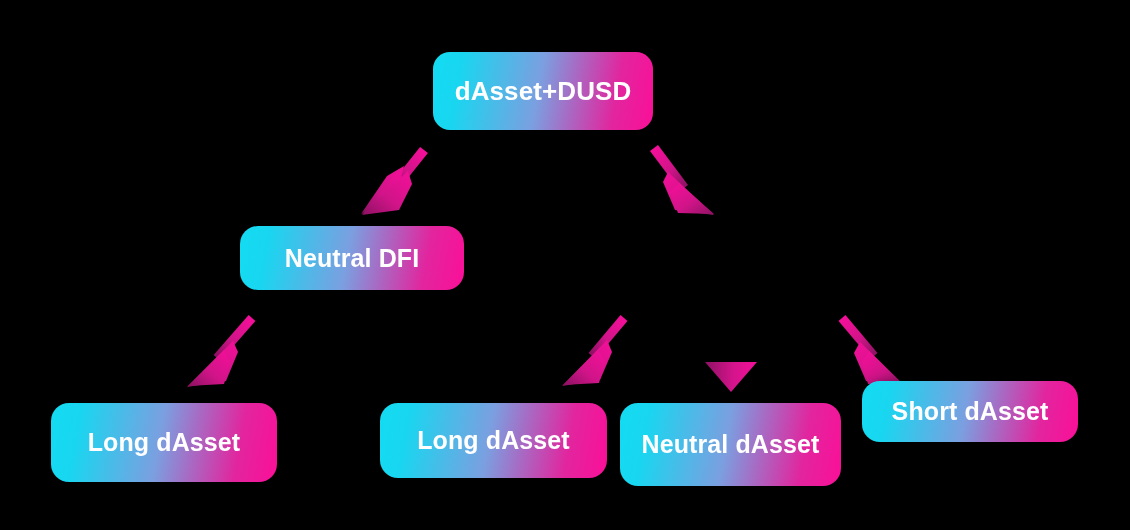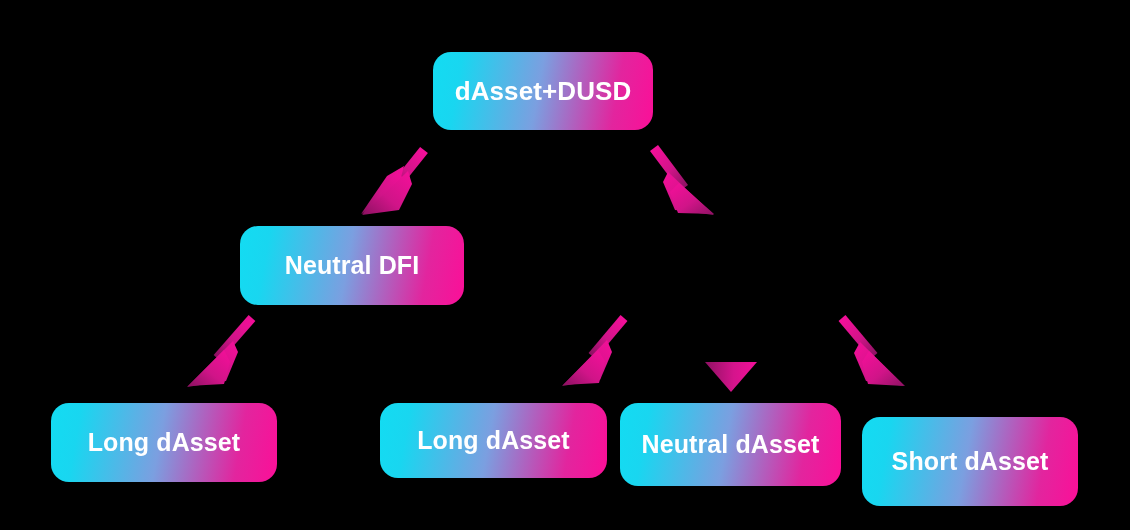--- a/index.html
+++ b/index.html
@@ -99,38 +99,38 @@
       <polygon points="705,362 757,362 731,392" fill="url(#gradDownStraight)"></polygon>
     </g>
 
     <g>
       <line x1="842" y1="318" x2="874" y2="356" stroke="url(#gradDownRight)" stroke-width="9" stroke-linecap="butt"></line>
       <polygon points="860,342 905,386 866,381 854,353" fill="url(#gradDownRight)"></polygon>
       <polygon points="869,351 904,386 868,384 862,362" fill="url(#gradDownRight)"></polygon>
     </g>
   </svg>
 
-  <div class="node node-root" style="left:433px; top:52px; width:220px; height:78px;">
+  <div class="node node-root" style="left:433px; top:52px; width:220px; height:78px;border-radius:17px;">
     <span>dAsset+DUSD</span>
   </div>
 
-  <div class="node node-mid" style="left:240px; top:226px; width:224px; height:79px;">
+  <div class="node node-mid" style="left:240px; top:226px; width:224px; height:64px;">
     <span>Neutral DFI</span>
   </div>
 
 
   <div class="node node-leaf" style="left:51px; top:403px; width:226px; height:79px;">
     <span>Long dAsset</span>
   </div>
 
   <div class="node node-leaf" style="left:380px; top:403px; width:227px; height:75px;">
     <span>Long dAsset</span>
   </div>
 
   <div class="node node-leaf" style="left:620px; top:403px; width:221px; height:83px;">
     <span>Neutral dAsset</span>
   </div>
 
-  <div class="node node-leaf" style="left:862px; top:417px; width:216px; height:89px;text-align:right;">
+  <div class="node node-leaf" style="left:862px; top:381px; width:216px; height:61px;text-align:right;">
     <span>Short dAsset</span>
   </div>
 
 </div>
 
 </body></html>

